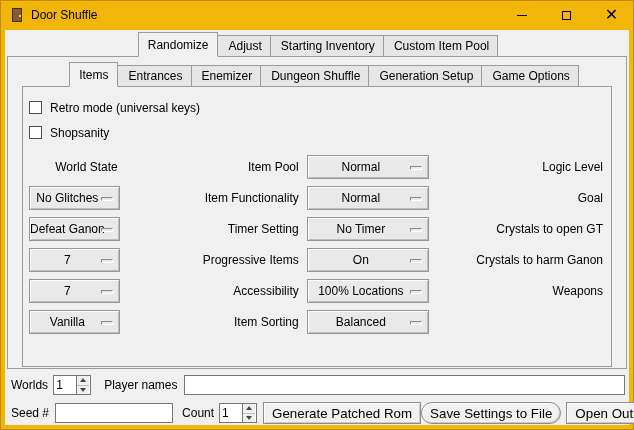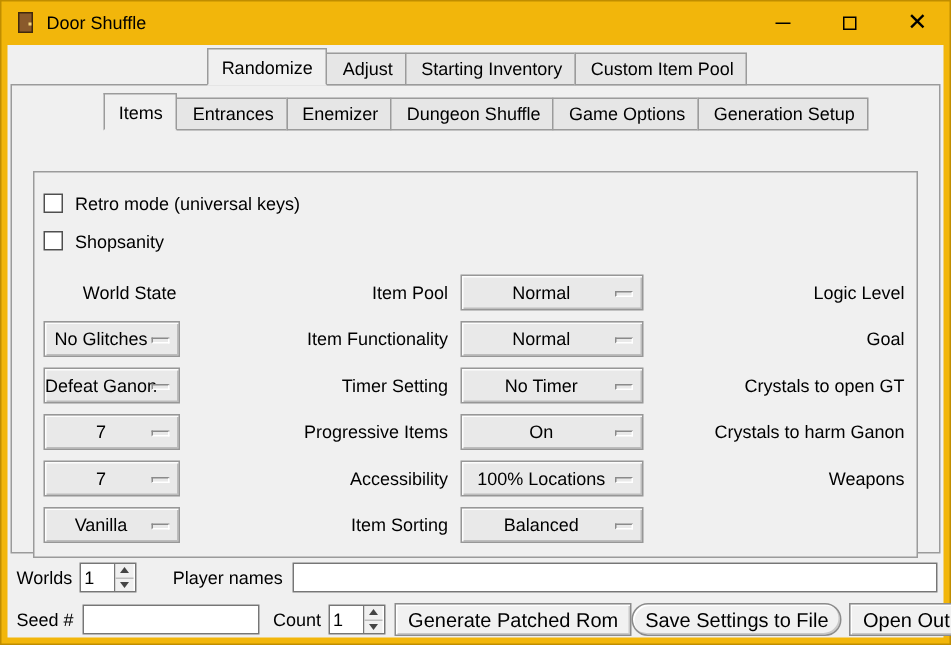--- a/index.html
+++ b/index.html
@@ -49,21 +49,21 @@
     border-bottom-color:#f0f0f0;
     padding:5px 9px 4px 9px;
     position:relative; z-index:3;
   }
   .main-pane {
     border:1px solid #9b9b9b;
     background:#f0f0f0;
     margin:0 2px;
     height:313px;
     position:relative; z-index:1;
-    display:flex; flex-direction:column;gap:28px;
+    display:flex; flex-direction:column;
   }
   .tabbar-sub { margin:5px 0 -1px 14px; }
   .sub-pane {
     border:1px solid #9b9b9b;
     background:#f0f0f0;
     margin:0 14px;
     height:281px;
     padding:8px 6px 6px 6px;
     position:relative; z-index:1;
   }
@@ -136,21 +136,21 @@
     border:1px solid #8c8c8c;
     box-shadow: inset 1px 1px 0 #ffffff, inset -1px -1px 0 #c9c9c9;
     padding:0 8px;
     display:flex; align-items:center; justify-content:center;
     white-space:nowrap;
     cursor:default;
   }
   .btn-generate { margin-left:6px; }
   .btn-save { margin-left:auto;border-radius:11px; }
   .btn-open { margin-left:5px; }
-  .lbl-players { margin-left:24px;text-align:right; }
+  .lbl-players { margin-left:13px;text-align:right; }
   .lbl-count { margin-left:9px; }
 </style>
 </head>
 <body>
 
 <div class="window">
 
   <div class="titlebar">
     <span class="app-icon">
       <span class="door"></span>
@@ -178,22 +178,22 @@
       <div class="tab">Custom Item Pool</div>
     </div>
 
     <div class="main-pane">
 
       <div class="tabbar tabbar-sub">
         <div class="tab selected">Items</div>
         <div class="tab">Entrances</div>
         <div class="tab">Enemizer</div>
         <div class="tab">Dungeon Shuffle</div>
+        <div class="tab">Generation Setup</div>
         <div class="tab">Game Options</div>
-        <div class="tab">Generation Setup</div>
       </div>
 
       <div class="sub-pane">
 
         <div class="check-row">
           <span class="checkbox"></span>
           <span class="lbl">Retro mode (universal keys)</span>
         </div>
         <div class="check-row">
           <span class="checkbox"></span>

